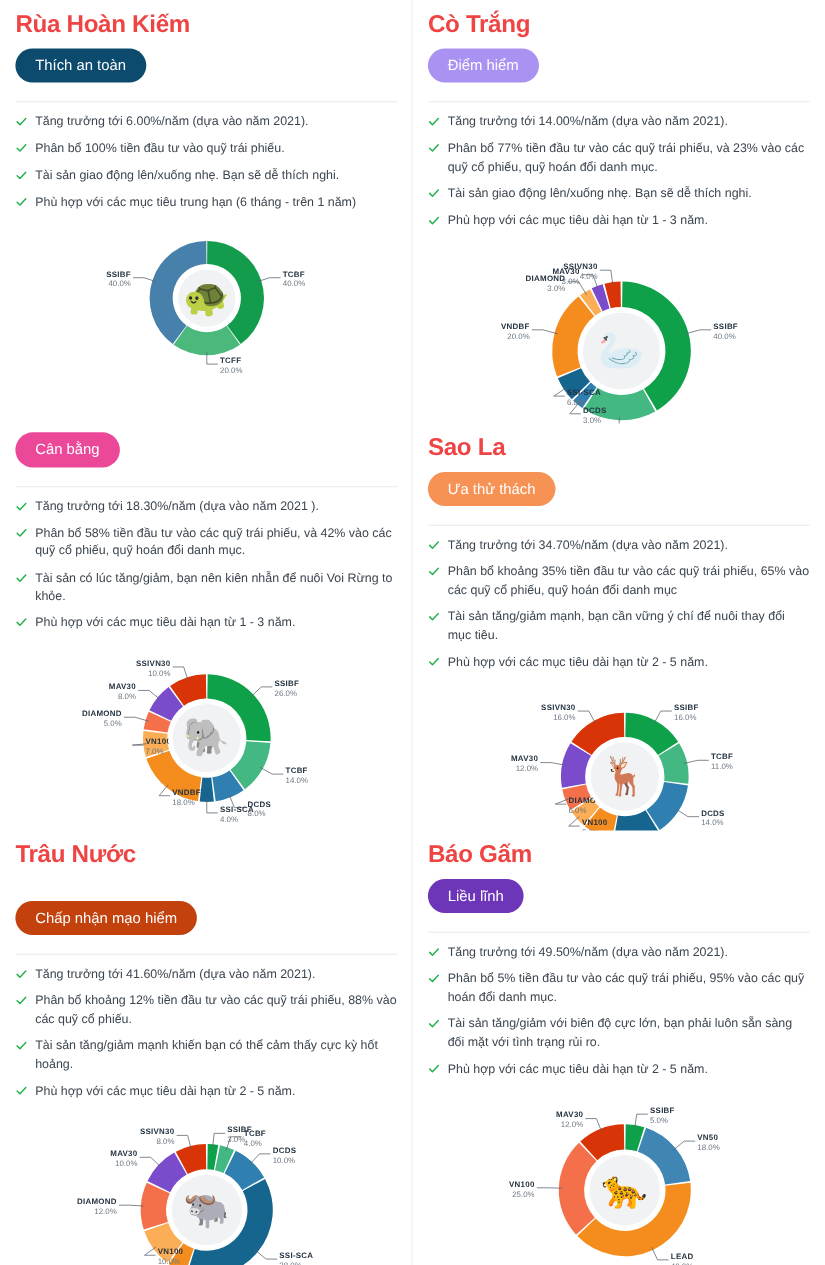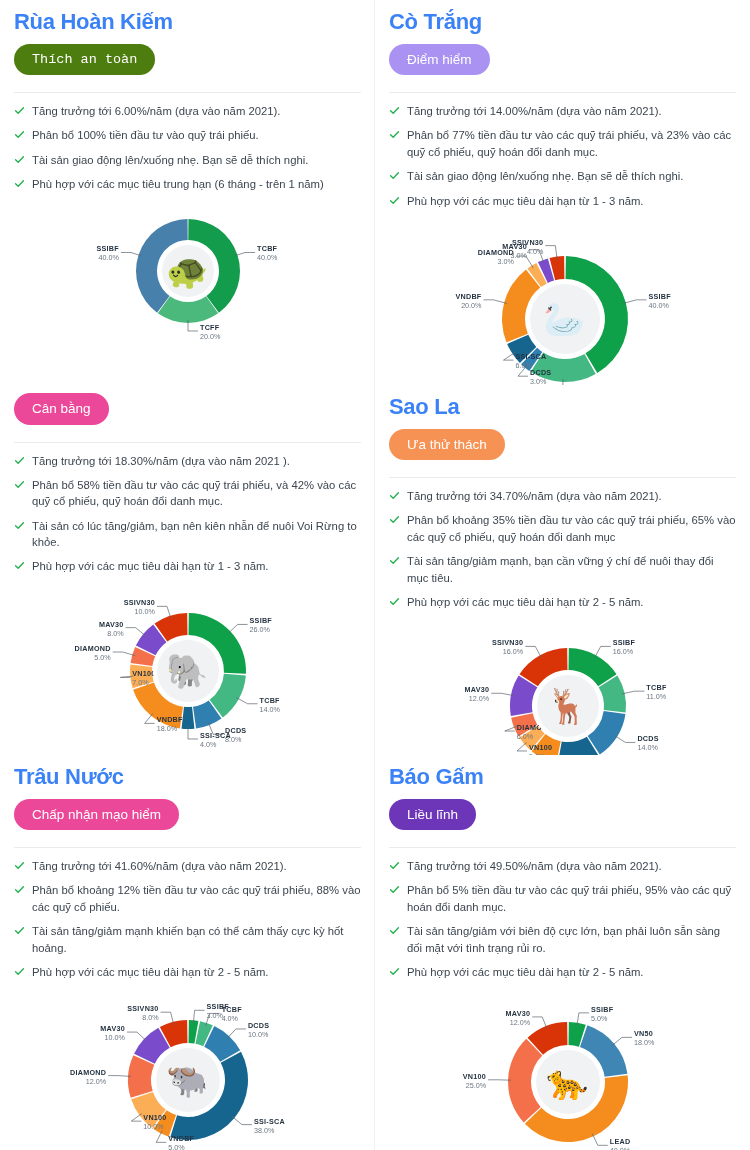--- a/index.html
+++ b/index.html
@@ -21,21 +21,21 @@
   }
   .card {
     position: relative;
     padding: 8px 14px 0 14px;
     overflow: hidden;
   }
   .card-title {
     font-size: 22px;
     font-weight: bold;
     letter-spacing: -0.3px;
-    color: #3b82f6;
+    color: #ef4444;
     line-height: 1.25;
     margin-bottom: 8px;
   }
   .badge {
     display: inline-block;
     border-radius: 999px;
     color: #ffffff;
     font-size: 13.5px;
     padding: 9px 18px;
     line-height: 1;
@@ -94,21 +94,21 @@
     font-size: 34px;
     text-anchor: middle;
     dominant-baseline: central;
   }
 </style>
 </head>
 <body>
 
 <div class="grid">
   <div class="v-sep"></div>
-<div class="card"><div class="card-title">Rùa Hoàn Kiếm</div><span class="badge" style="background: #4d7c0f; font-family: Liberation Mono, monospace;">Thích an toàn</span><div class="divider"></div><ul class="features">
+<div class="card"><div class="card-title">Rùa Hoàn Kiếm</div><span class="badge" style="background: #0c4a6e;">Thích an toàn</span><div class="divider"></div><ul class="features">
         <li>
           <span class="check">
             <svg viewBox="0 0 14 14" width="11" height="11">
               <path d="M2 7.4 L5.3 10.6 L12 3.4" fill="none" stroke="#22b14c" stroke-width="1.7" stroke-linecap="round" stroke-linejoin="round"></path>
             </svg>
           </span>
           <span>Tăng trưởng tới 6.00%/năm (dựa vào năm 2021).</span>
         </li>
         <li>
           <span class="check">
@@ -370,21 +370,21 @@
           <text x="76.20446695044919" y="83.25807060817063" class="lbl-pct" text-anchor="end">12.0%</text>
           <path d="M106.46766981938023 56.24133303743208 A58 58 0 0 1 154.1901935403296 30.005653607460353 L154.4973615077908 52.00350913566505 A36 36 0 0 0 124.87648471547739 68.28772395426819 Z" fill="#d93408"></path>
           <path d="M128.5035479244057 39.80313259758748 L122.24075016108341 28.411145757017245 L112.24075016108341 28.411145757017245" class="leader"></path>
           <text x="110.24075016108341" y="27.411145757017245" class="lbl-name" text-anchor="end">SSIVN30</text>
           <text x="110.24075016108341" y="36.411145757017245" class="lbl-pct" text-anchor="end">16.0%</text>
           <circle cx="155" cy="88" r="35" fill="#ffffff"></circle>
           <circle cx="155" cy="88" r="31" fill="#f0f2f3"></circle>
           <text x="155" y="88" class="center-emoji" font-size="38">🦌</text>
         </svg>
       </div></div>
-    <div class="card"><div class="card-title">Trâu Nước</div><span class="badge" style="background: #ec4899;">Chấp nhận mạo hiểm</span><div class="divider"></div><ul class="features">
+    <div class="card"><div class="card-title">Trâu Nước</div><span class="badge" style="background: #c2410c; margin-top: 20px;">Chấp nhận mạo hiểm</span><div class="divider"></div><ul class="features">
         <li>
           <span class="check">
             <svg viewBox="0 0 14 14" width="11" height="11">
               <path d="M2 7.4 L5.3 10.6 L12 3.4" fill="none" stroke="#22b14c" stroke-width="1.7" stroke-linecap="round" stroke-linejoin="round"></path>
             </svg>
           </span>
           <span>Tăng trưởng tới 41.60%/năm (dựa vào năm 2021).</span>
         </li>
         <li>
           <span class="check">

